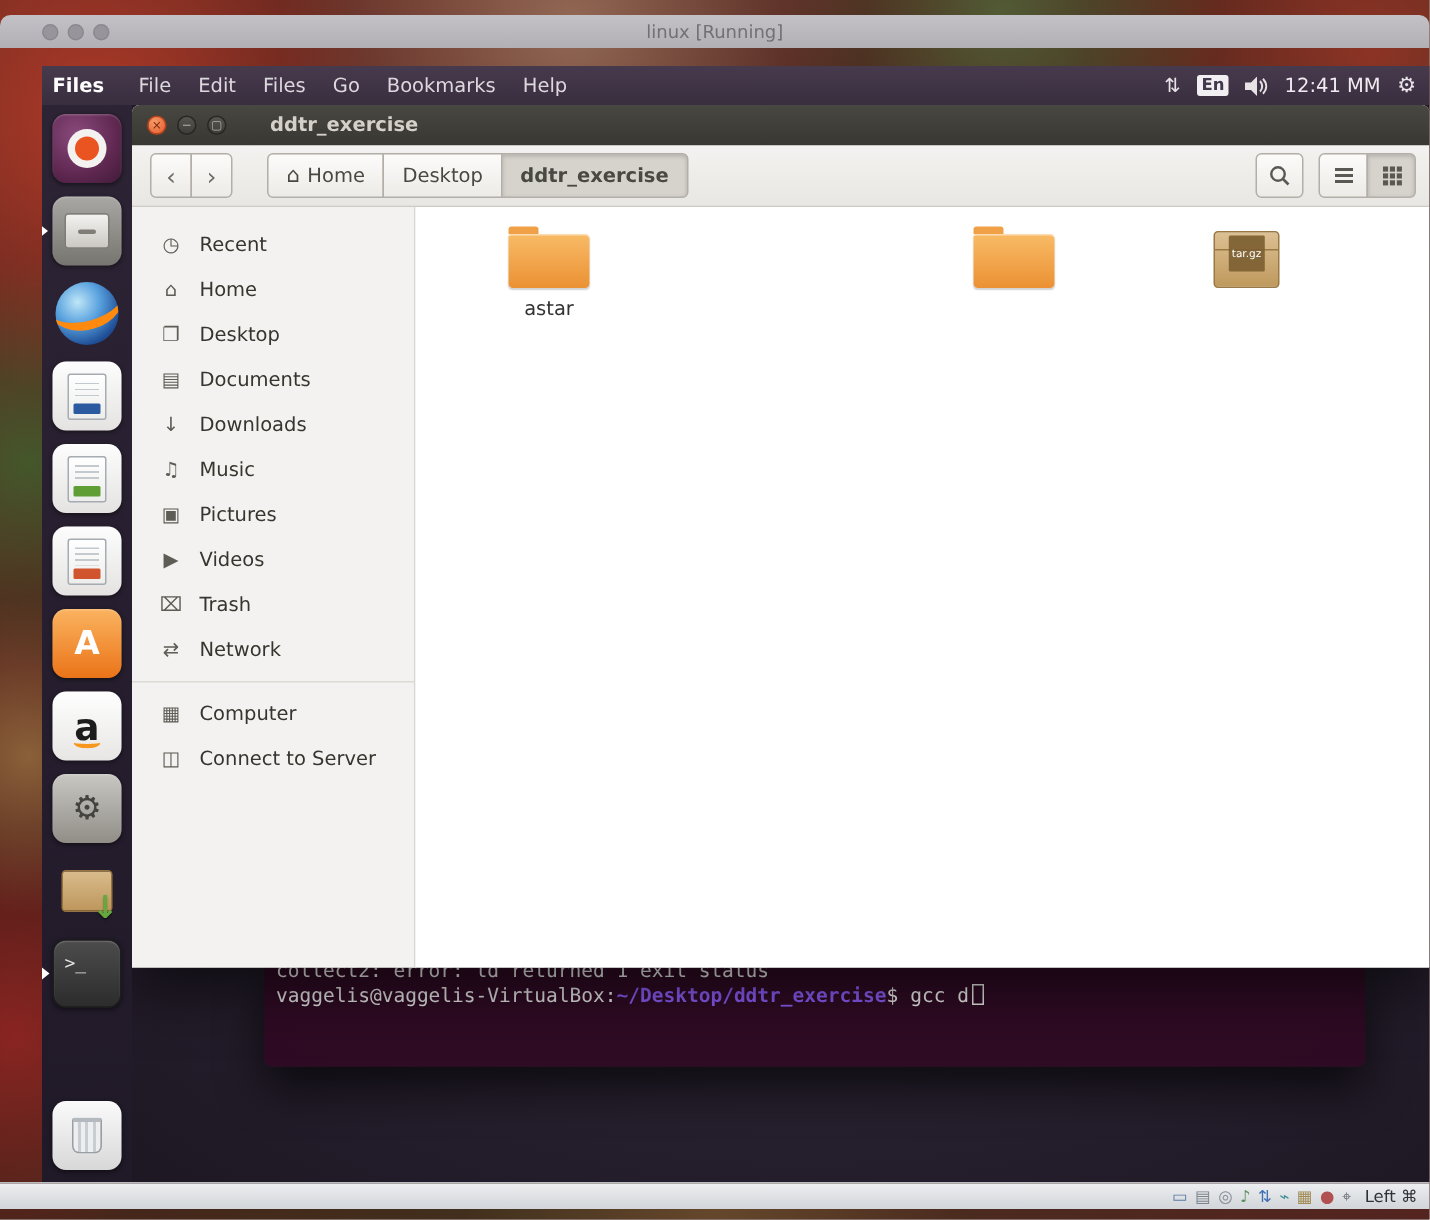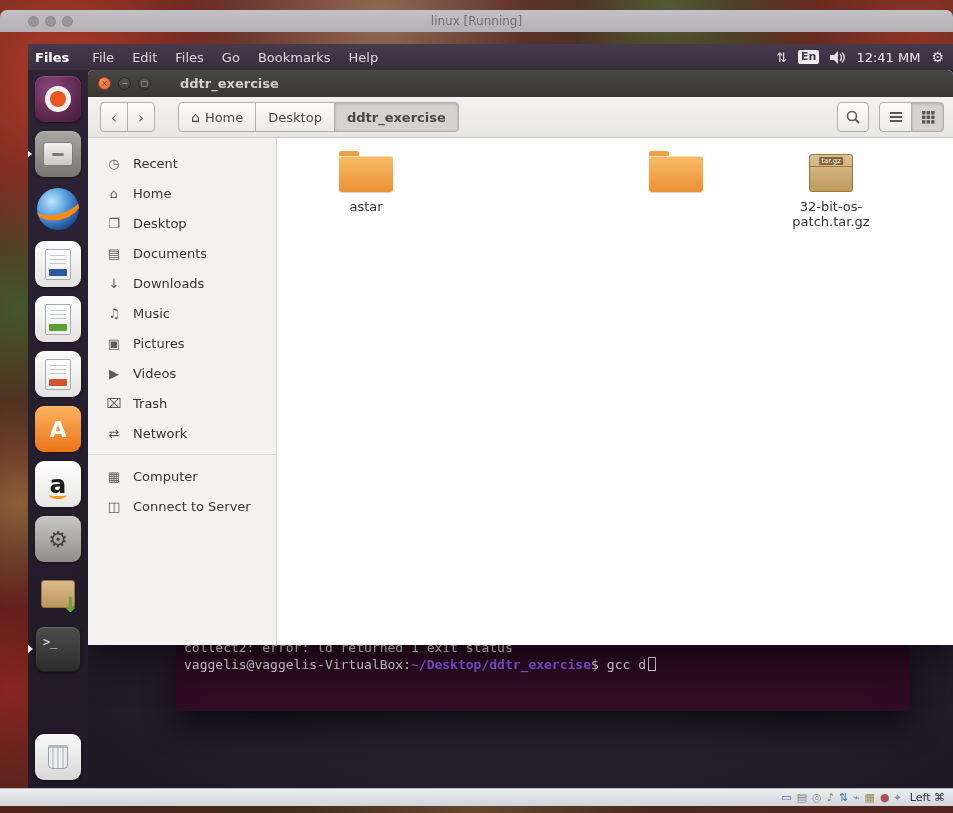--- a/index.html
+++ b/index.html
@@ -154,21 +154,21 @@
   .fpos-0{left:24px} .fpos-1{left:179px} .fpos-2{left:334px} .fpos-3{left:489px}
   .folder-icon { width:54px; height:36px; margin:6px auto 0; position:relative;
     background:linear-gradient(#f8bb66,#eb9134); border-radius:2px 3px 3px 3px;
     box-shadow:inset 0 1px 0 rgba(255,255,255,.5), 0 1px 1px rgba(0,0,0,.18); }
   .folder-icon::before { content:""; position:absolute; top:-5px; left:0; width:20px; height:5px;
     background:#f0a148; border-radius:2px 2px 0 0; }
   .archive-icon { width:44px; height:38px; margin:4px auto 0; position:relative;
     background:linear-gradient(#dcc093,#bf995d); border:1px solid #9a7843; border-radius:3px; }
   .archive-icon::before { content:""; position:absolute; left:0; right:0; top:11px; height:1px; background:#9a7843; }
   .archive-badge { position:absolute; top:2px; left:50%; transform:translateX(-50%);
-    font-size:7px; color:#fff; background:rgba(125,95,50,.92); padding:0 2px; border-radius:1px; }
+    font-size:7px; color:#fff; background:rgba(125,95,50,.92); padding:8px 2px; border-radius:1px; }
   .file-label { margin-top:7px; font-size:13px; color:#333; line-height:15px; overflow-wrap:anywhere; }
 
   
   .terminal { position:absolute; left:148px; top:601px; width:734px; height:66px;
     background:rgba(48,10,36,.97); box-shadow:0 14px 30px rgba(0,0,0,.65);
     border-radius:0 0 5px 5px; overflow:hidden; z-index:5;
     font-family:"DejaVu Sans Mono","Liberation Mono",monospace; font-size:13px; color:#eeeeec; }
   .t-inner { margin-top:-6px; padding:0 8px; }
   .t-line { line-height:17px; white-space:pre; }
   .t-user { color:#e5e5e5; font-weight:normal; }
@@ -389,21 +389,20 @@
           <div class="folder-icon"></div>
           <div class="file-label">astar</div>
         </div>
         <div class="file-item fpos-2">
           <div class="folder-icon"></div>
         </div>
         <div class="file-item fpos-3">
           <div class="archive-icon">
             <span class="archive-badge">tar.gz</span>
           </div>
-          <div class="file-label">32-bit-os-patch.tar.gz</div>
         </div>
       </div>
     </div>
   </div>
 
 </div>
 
 <div class="vbox-statusbar">
   <span class="vb-ico">▭</span>
   <span class="vb-ico">▤</span>

